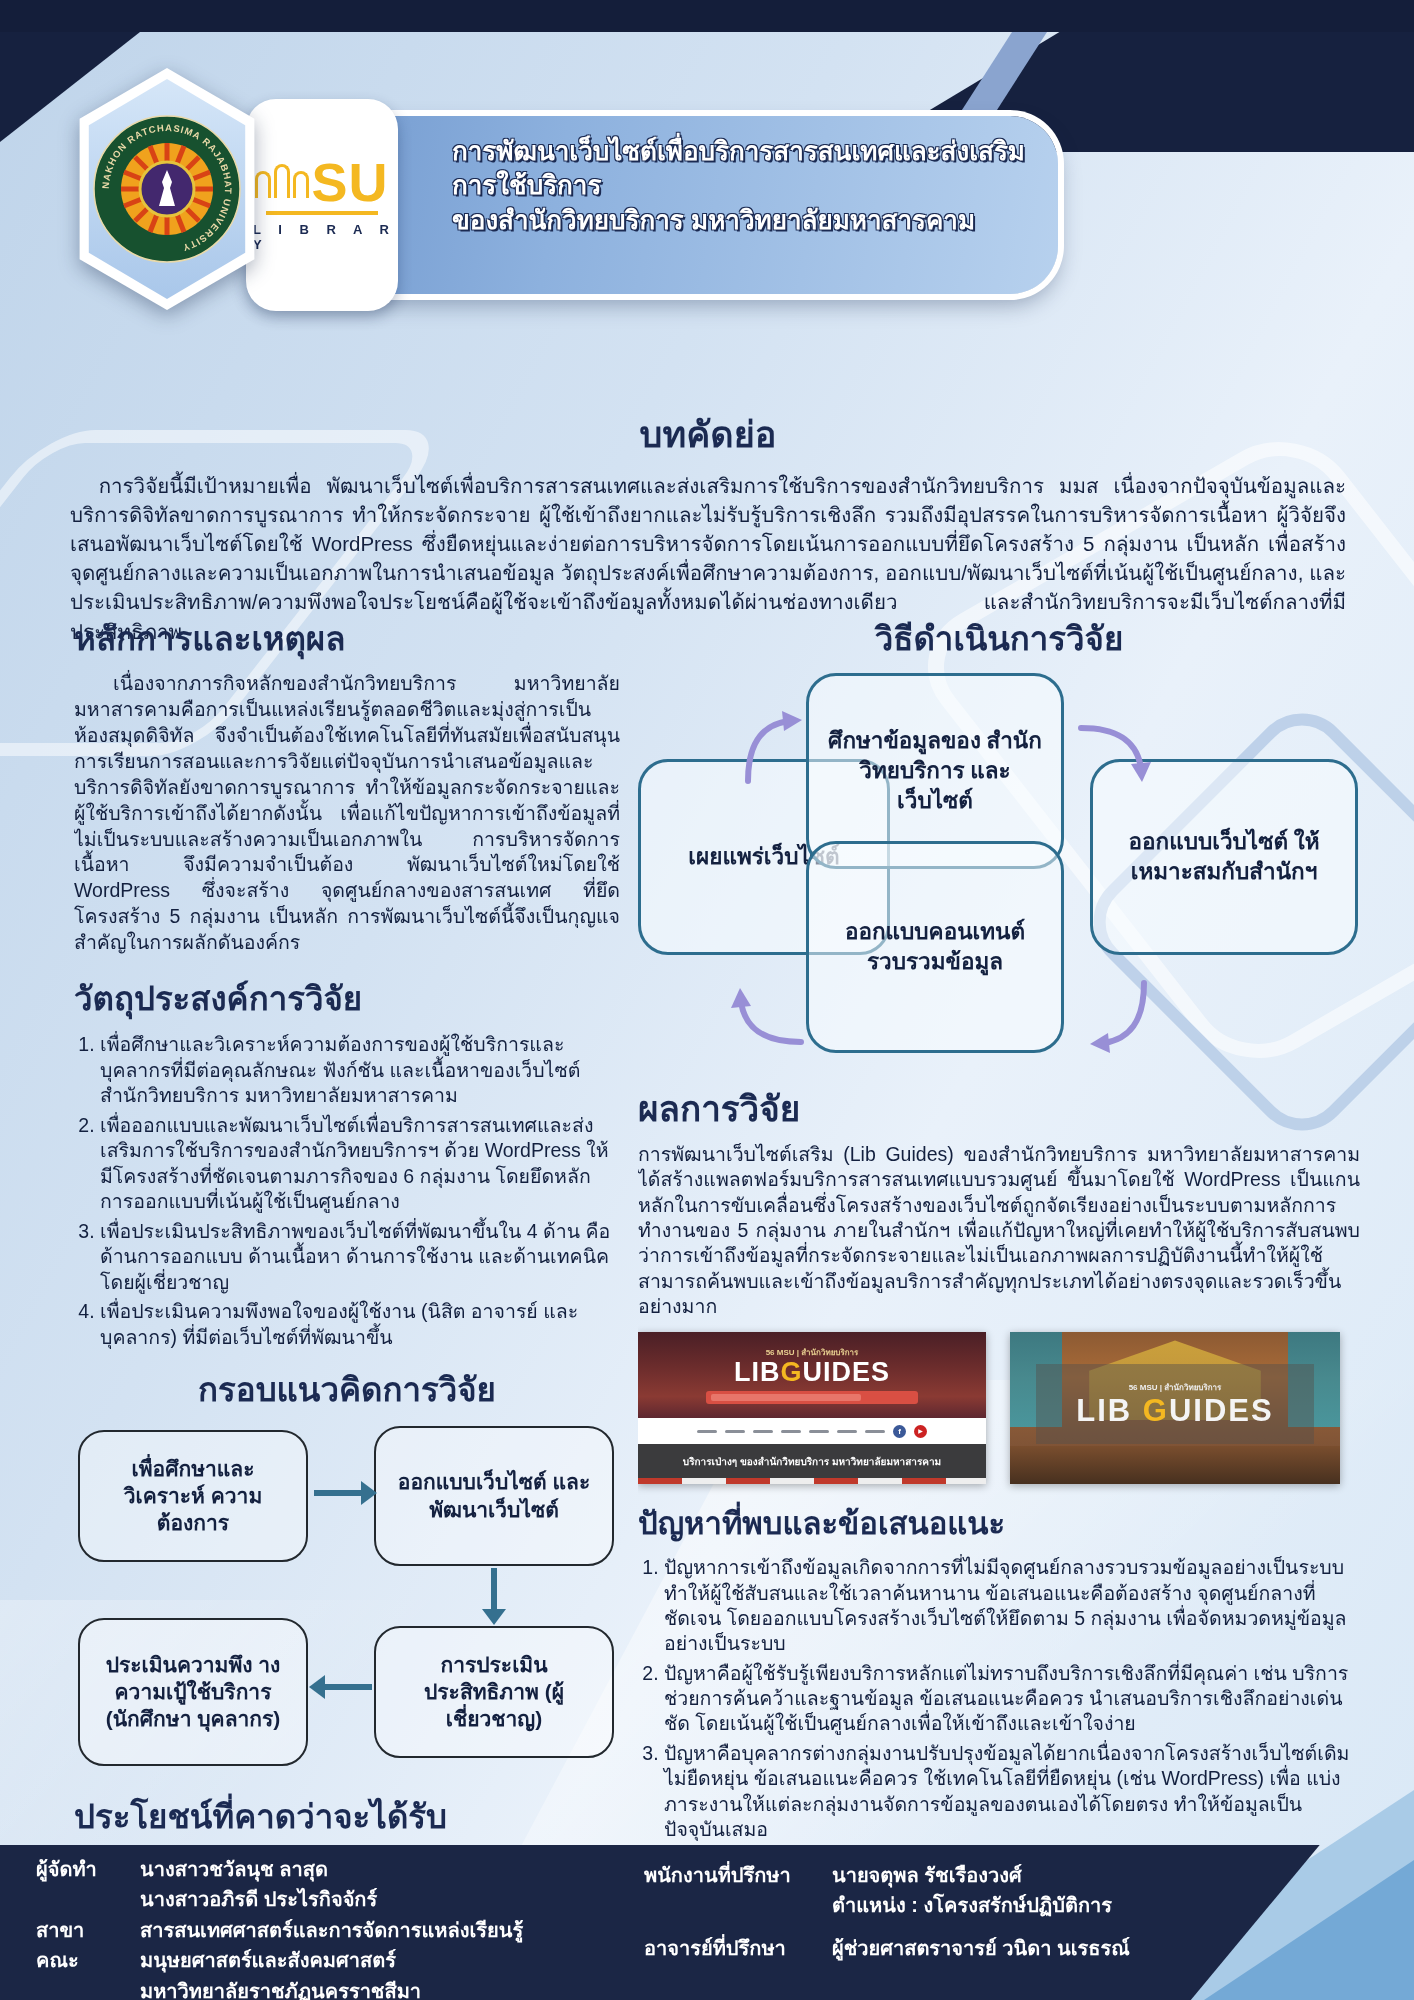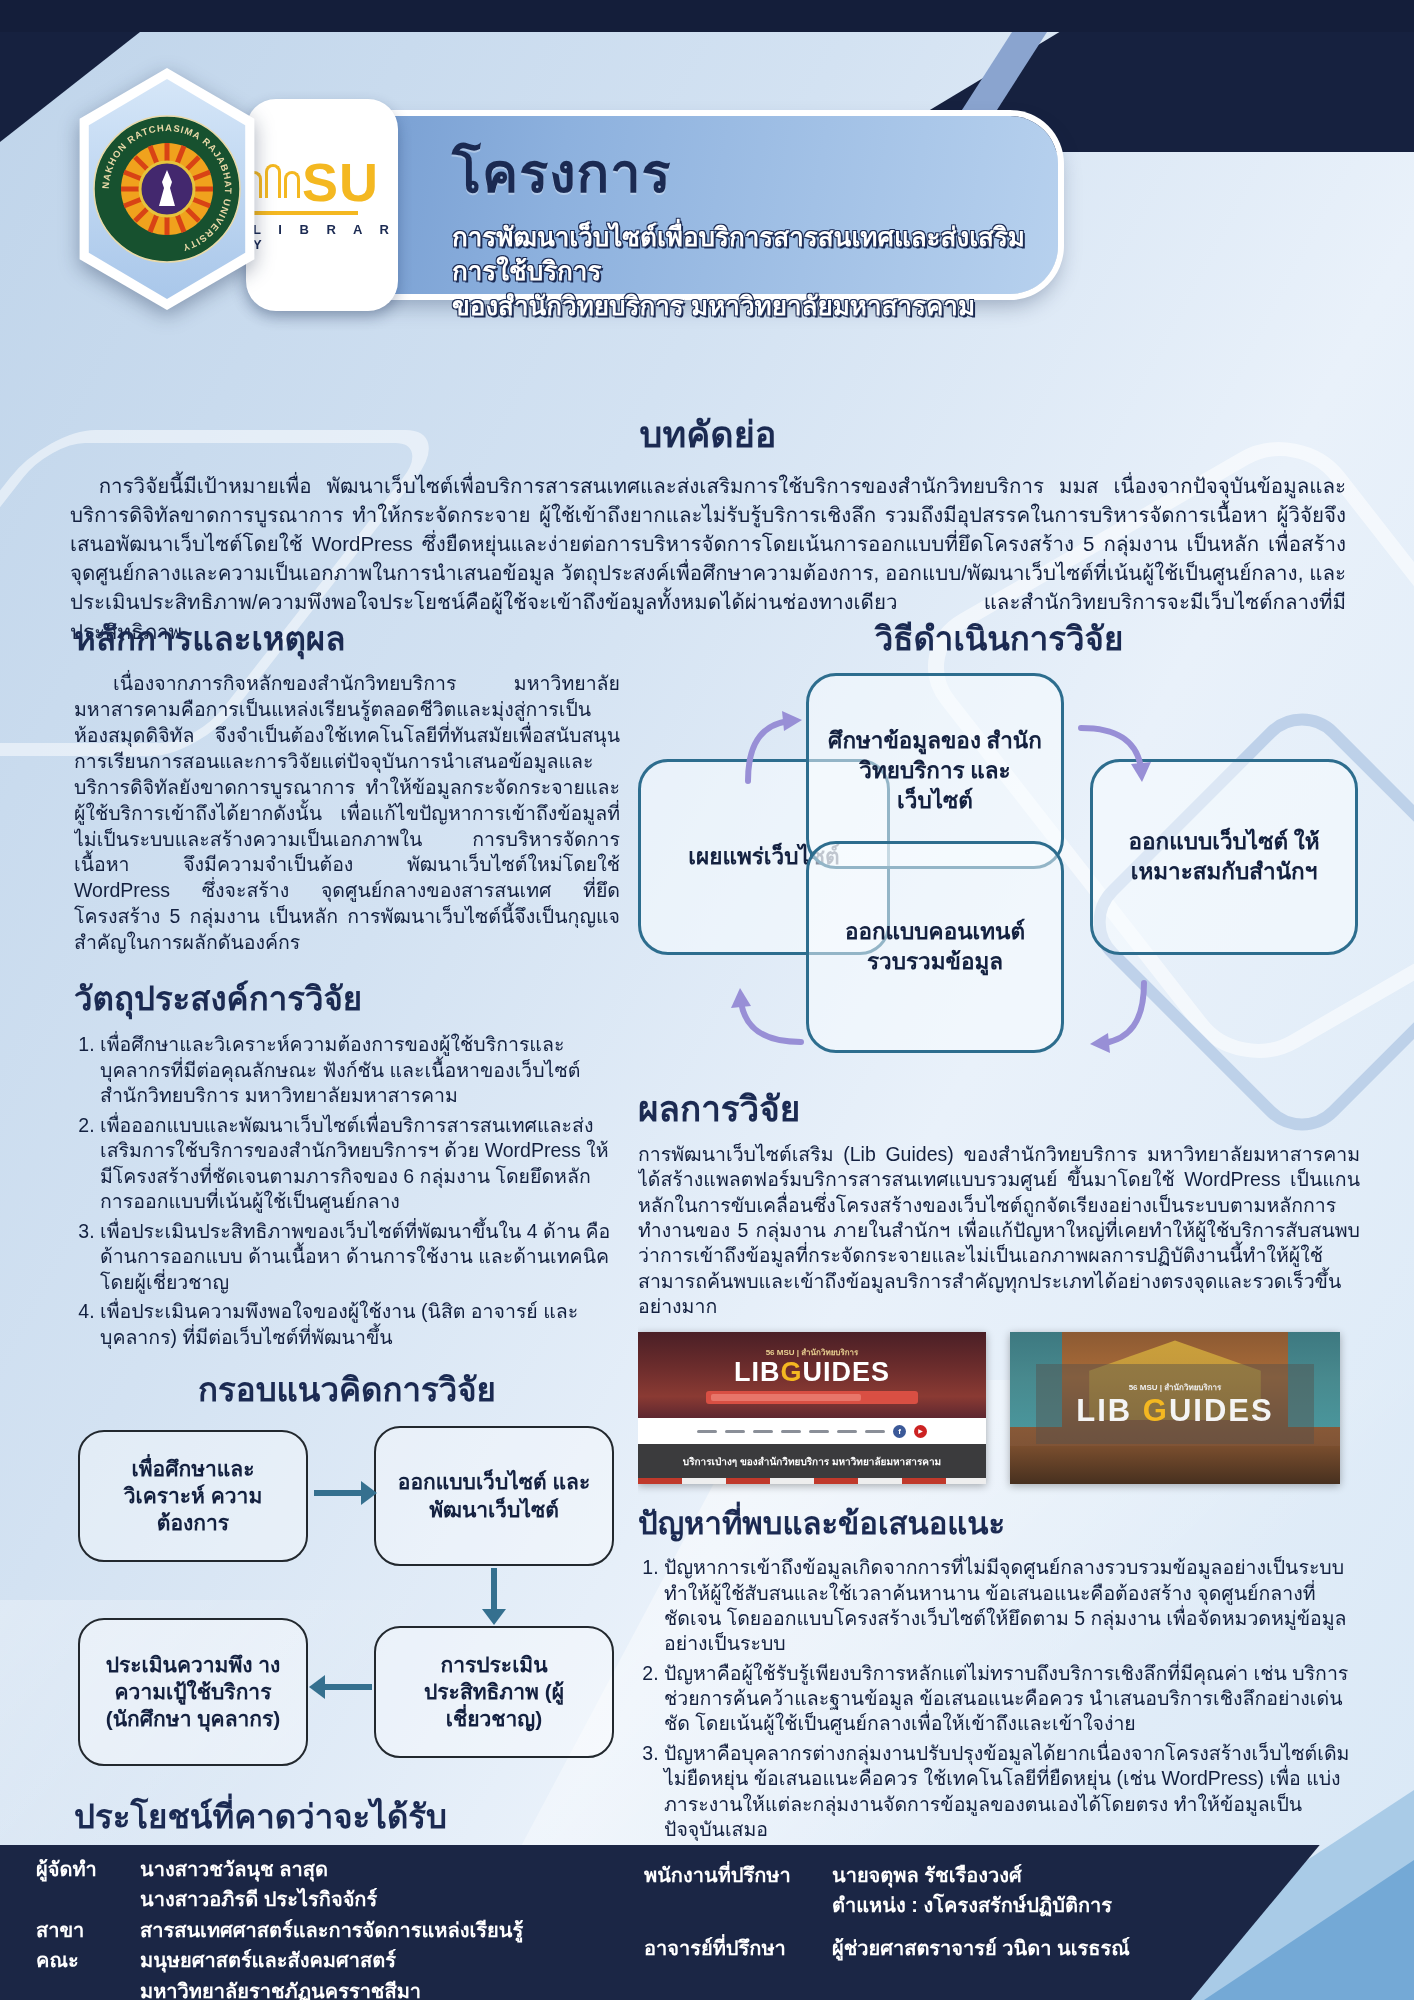--- a/index.html
+++ b/index.html
@@ -31,21 +31,21 @@
   
   .banner{position:absolute;left:252px;top:116px;width:806px;height:178px;border-radius:24px 48px 48px 24px;
     background:linear-gradient(100deg,#6d95cc 0%,#8db1de 38%,#b7d1ee 100%);
     box-shadow:0 0 0 6px #fff,0 10px 22px rgba(15,35,75,.35);z-index:2;}
   .banner-inner{padding:14px 10px 0 200px;}
   .title{margin:0;font-size:54px;font-weight:800;color:#1b2a52;letter-spacing:1px;
     text-shadow:0 2px 0 rgba(255,255,255,.35);}
   .subtitle{margin-top:4px;font-size:26px;font-weight:700;color:#fff;line-height:1.32;
     text-shadow:2px 2px 0 #1b2a52,-1px -1px 0 #1b2a52,1px -1px 0 #1b2a52,-1px 1px 0 #1b2a52;}
   .logo-plate{position:absolute;left:246px;top:99px;width:152px;height:212px;background:#fff;border-radius:30px;
-    z-index:3;box-shadow:0 6px 14px rgba(15,35,75,.3);display:flex;flex-direction:column;justify-content:center;}
+    z-index:3;box-shadow:0 6px 14px rgba(15,35,75,.3);display:flex;flex-direction:column;align-items:center;justify-content:center;}
   .msu-row{display:flex;align-items:flex-end;gap:2px;}
   .msu-m{display:flex;gap:3px;align-items:flex-end;margin-bottom:9px;}
   .msu-m span{display:block;width:10px;border:3px solid #f4b821;border-bottom:none;border-radius:9px 9px 0 0;}
   .msu-m span:nth-child(1){height:24px;}.msu-m span:nth-child(2){height:31px;}.msu-m span:nth-child(3){height:24px;}
   .msu-su{font-size:54px;font-weight:900;color:#f4b821;line-height:.9;letter-spacing:1px;}
   .msu-rule{width:112px;height:4px;background:#f4b821;margin-top:4px;}
   .msu-library{margin-top:7px;font-size:13px;letter-spacing:7px;color:#1b2a52;font-weight:600;padding-left:7px;}
   .seal-badge{position:absolute;left:72px;top:68px;width:190px;height:242px;z-index:4;
     filter:drop-shadow(0 6px 10px rgba(10,25,60,.35));}
   .hex-outer{width:100%;height:100%;background:#fff;clip-path:polygon(50% 0,96% 21%,96% 79%,50% 100%,4% 79%,4% 21%);
@@ -148,21 +148,20 @@
   <div class="deco-tr2"></div>
   <div class="deco-tl"></div>
   <div class="ring1"></div>
   <div class="ring2"></div>
   <div class="ring3"></div>
   <div class="streak1"></div>
   <div class="streak2"></div>
 
   <div class="banner">
     <div class="banner-inner">
-      <h1 class="title">โครงการ</h1>
       <div class="subtitle">
         <div>การพัฒนาเว็บไซต์เพื่อบริการสารสนเทศและส่งเสริมการใช้บริการ</div>
         <div>ของสำนักวิทยบริการ มหาวิทยาลัยมหาสารคาม</div>
       </div>
     </div>
   </div>
 
   <div class="logo-plate">
     <div class="msu-row">
       <div class="msu-m">

